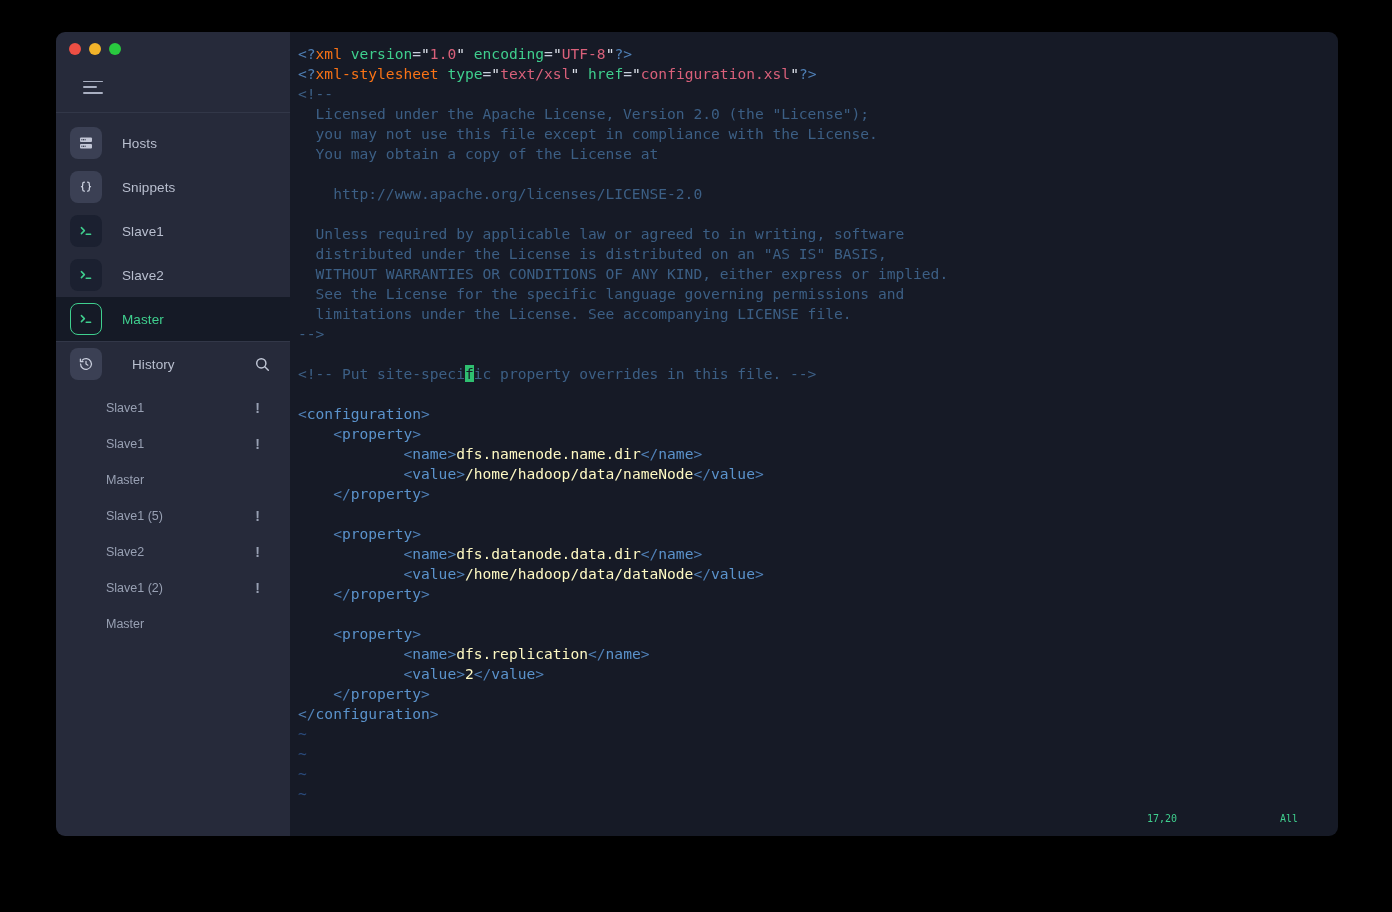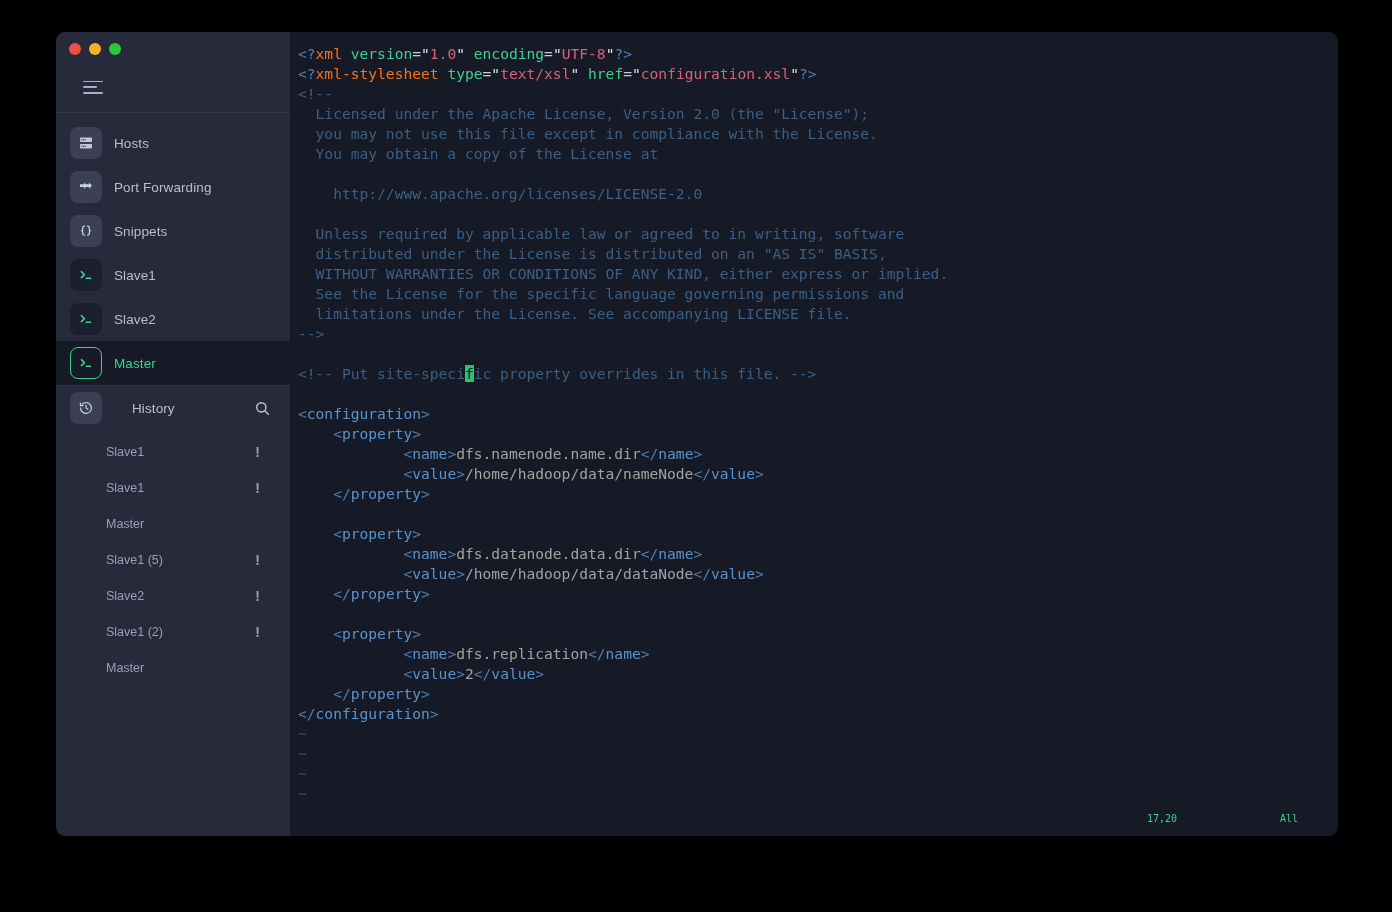--- a/index.html
+++ b/index.html
@@ -68,21 +68,21 @@
     margin: 4px 0 8px 0;
   }
 
   .nav-list { padding: 0; }
 
   .nav-item {
     height: 44px;
     display: flex;
     align-items: center;
     padding-left: 14px;
-    gap: 12px;
+    gap: 20px;
     cursor: default;
   }
   .nav-item.active {
     background: #151a26;
   }
   .nav-icon {
     width: 32px; height: 32px;
     border-radius: 8px;
     background: #3b4054;
     display: flex; align-items: center; justify-content: center;
@@ -165,21 +165,21 @@
   .ln { height: 20px; padding-left: 4px; }
 
   .t-punc   { color: #4f7fb5; }          
   .t-tag    { color: #f97316; }          
   .t-attr   { color: #3fcf8e; }          
   .t-eq     { color: #c8cddb; }
   .t-str    { color: #d9607a; }          
   .t-quote  { color: #dfe3ec; }
   .t-cmt    { color: #3c5f85; }          
   .t-xtag   { color: #5b93cc; }          
-  .t-text   { color: #a3a3a3; }          
+  .t-text   { color: #fef9c3; }          
   .t-tilde  { color: #2a4a7a; }
 
   .cursor {
     background: #2fbf70;
     color: #161a26;
   }
 
   .statusbar {
     position: absolute;
     left: 0; right: 0; bottom: 0;
@@ -228,29 +228,20 @@
             <rect x="6.6" y="4" width="1" height="1.4" fill="#3b4054"></rect>
             <rect x="3.4" y="10.6" width="1" height="1.4" fill="#3b4054"></rect>
             <rect x="5" y="10.6" width="1" height="1.4" fill="#3b4054"></rect>
             <rect x="6.6" y="10.6" width="1" height="1.4" fill="#3b4054"></rect>
           </svg>
         </span>
         <span class="nav-label">Hosts</span>
       </div>
 
 
-      <div class="nav-item">
-        <span class="nav-icon">
-          <svg width="16" height="16" viewBox="0 0 16 16" fill="none">
-            <path d="M2 5.2h4.1V3.4L9 6.6 6.1 9.8V8H2V5.2z" fill="currentColor"></path>
-            <path d="M7.4 5.2h3.6V3.4L14 6.6l-3 3.2V8H7.4V5.2z" fill="currentColor"></path>
-          </svg>
-        </span>
-        <span class="nav-label">Port Forwarding</span>
-      </div>
 
       <div class="nav-item">
         <span class="nav-icon">
           <svg width="16" height="16" viewBox="0 0 16 16" fill="none" stroke="currentColor" stroke-width="1.3" stroke-linecap="round" stroke-linejoin="round">
             <path d="M6.4 3.2c-1.3 0-1.7.5-1.7 1.6v1.4c0 1-.4 1.5-1.2 1.5.8 0 1.2.5 1.2 1.5v1.4c0 1.1.4 1.6 1.7 1.6"></path>
             <path d="M9.6 3.2c1.3 0 1.7.5 1.7 1.6v1.4c0 1 .4 1.5 1.2 1.5-.8 0-1.2.5-1.2 1.5v1.4c0 1.1-.4 1.6-1.7 1.6"></path>
           </svg>
         </span>
         <span class="nav-label">Snippets</span>
       </div>

